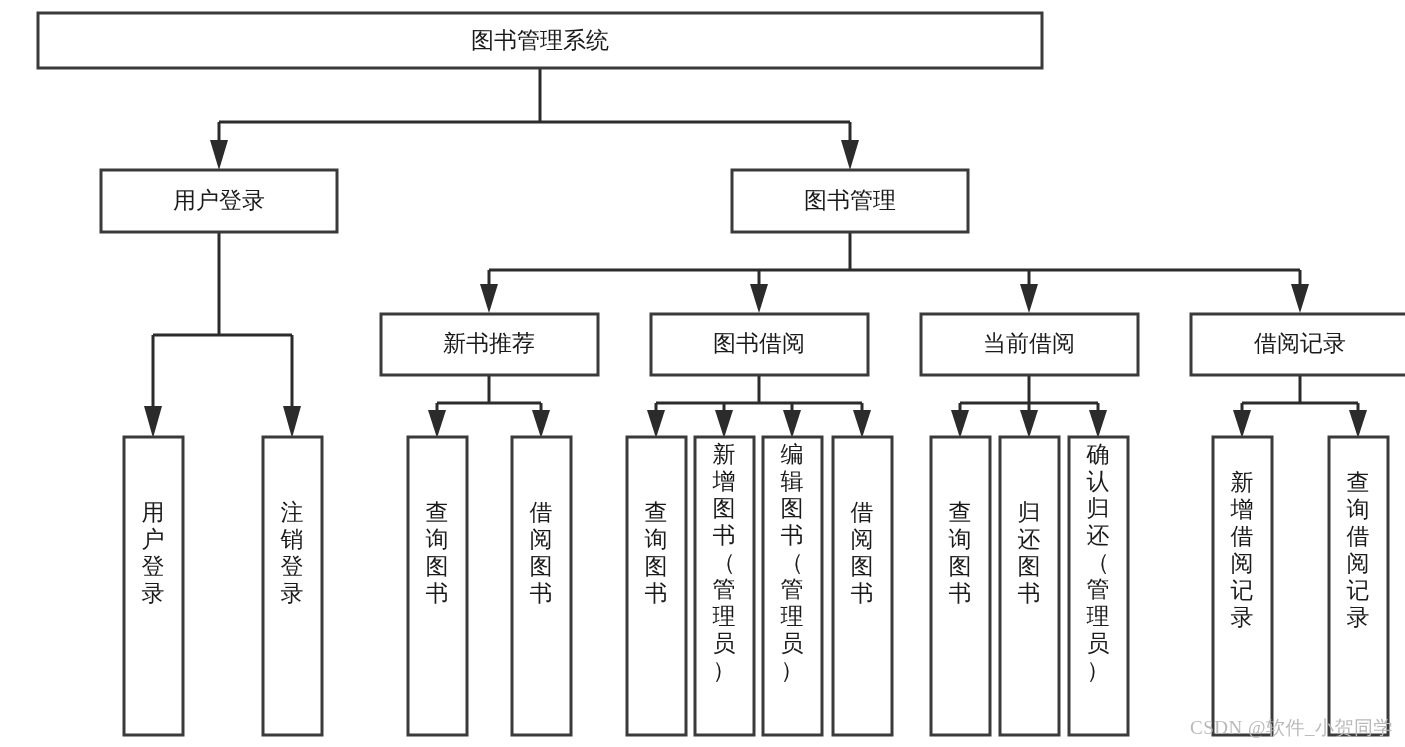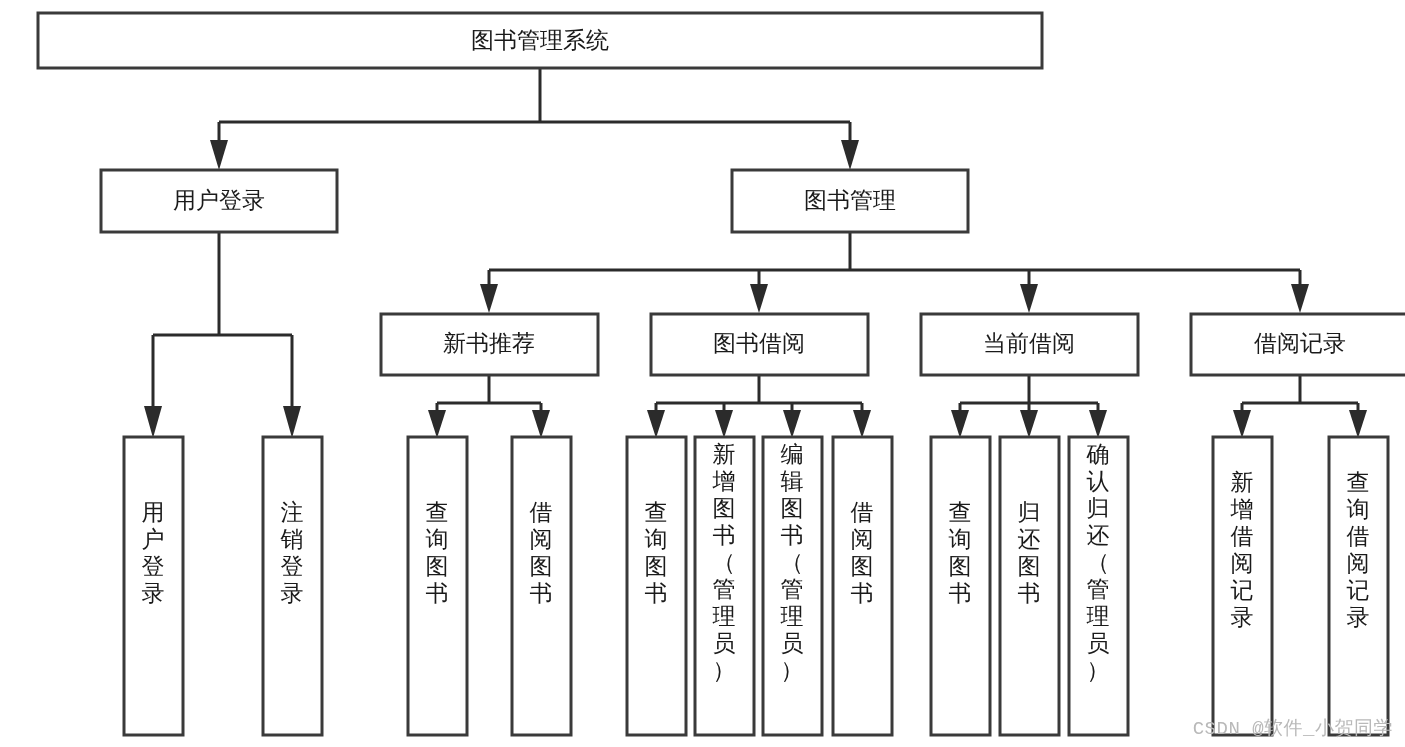--- a/index.html
+++ b/index.html
@@ -46,21 +46,21 @@
     fill: none;
   }
   .arrow-head {
     fill: #2b2b2b;
     stroke: none;
   }
   .watermark {
     position: absolute;
     right: 12px;
     bottom: 6px;
-    font-family: Liberation Mono, monospace;
+    font-family: Liberation Serif, serif;
     font-size: 19px;
     color: #b9b9b9;
     white-space: nowrap;
     letter-spacing: 0.5px;
   }
 </style>
 </head>
 <body>
 
 <div id="diagram-root">

